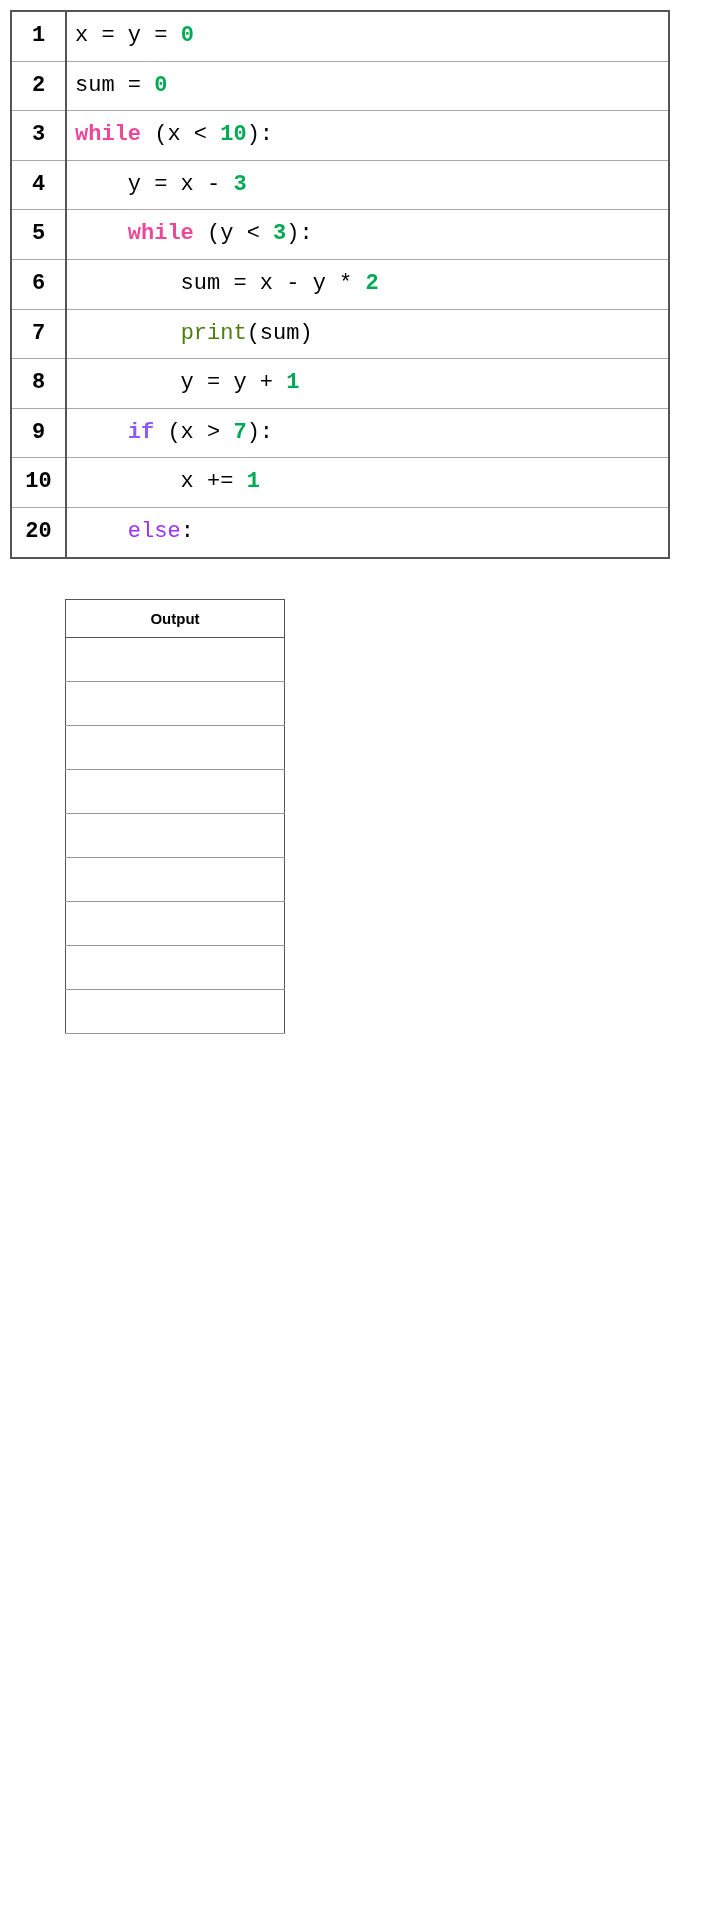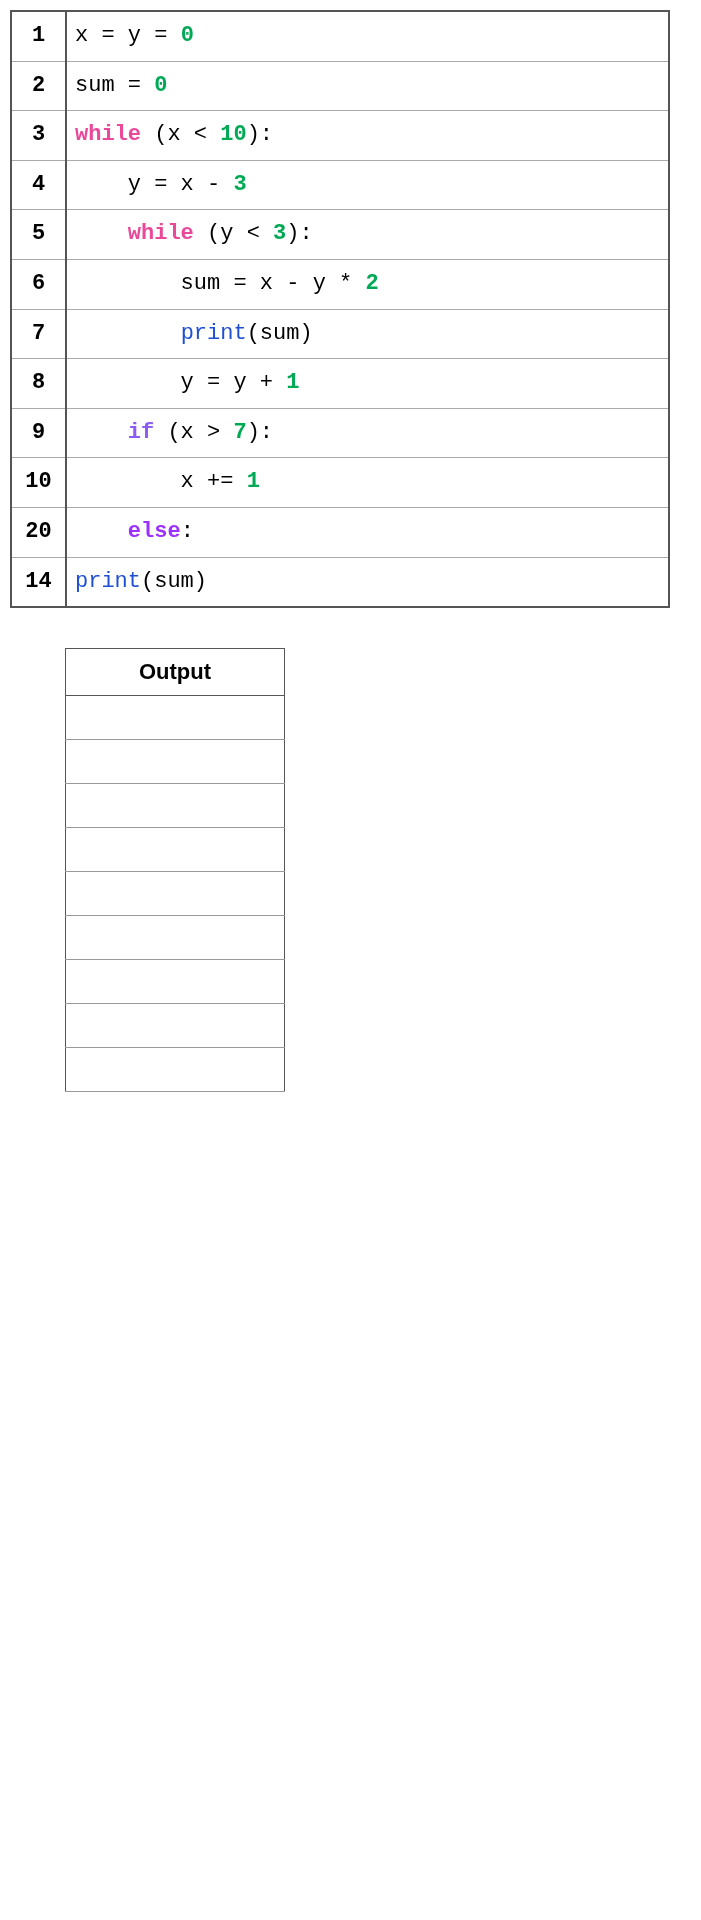--- a/index.html
+++ b/index.html
@@ -42,33 +42,33 @@
     }
 
     .code-content {
       padding-left: 16px;
       color: #000;
       margin-top: 18px;
     }
 
     .kw-while { color: #ec4899; font-weight: bold; }
     .kw-if    { color: #8b5cf6; font-weight: bold; }
-    .kw-else  { color: #9b30ff; font-weight: bold; }
-    .kw-print { color: #1d4ed8; font-weight: normal; }
+    .kw-else  { color: #9b30ff; font-weight: normal; }
+    .kw-print { color: #4d7c0f; font-weight: normal; }
     .num      { color: #00aa55; font-weight: bold; }
 
     .output-table {
       border-collapse: collapse;
       border: 1.5px solid #555;
       width: 220px;
       margin-left: 55px;
     }
 
     .output-header {
-      font-size: 22px;
+      font-size: 15px;
       font-weight: bold;
       text-align: center;
       padding: 10px;
       border-bottom: 1.5px solid #555;
       font-family: Arial, sans-serif;
     }
 
     .output-row td {
       height: 44px;
       border-bottom: 1px solid #999;
@@ -116,24 +116,20 @@
       <td class="code-content">&nbsp;&nbsp;&nbsp; <span class="kw-if">if</span> (x &gt; <span class="num">7</span>):</td>
     </tr>
       <tr>
       <td class="line-num">10</td>
       <td class="code-content">&nbsp;&nbsp;&nbsp;&nbsp;&nbsp;&nbsp;&nbsp; x += <span class="num">1</span></td>
     </tr>
       <tr>
       <td class="line-num">20</td>
       <td class="code-content">&nbsp;&nbsp;&nbsp; <span class="kw-else">else</span>:</td>
     </tr>
-      <tr>
-      <td class="line-num">14</td>
-      <td class="code-content"><span class="kw-print">print</span>(sum)</td>
-    </tr>
     </tbody>
 </table>
 
 <table class="output-table">
   <thead>
     <tr>
       <td class="output-header">Output</td>
     </tr>
   </thead>
   <tbody id="output-body">

